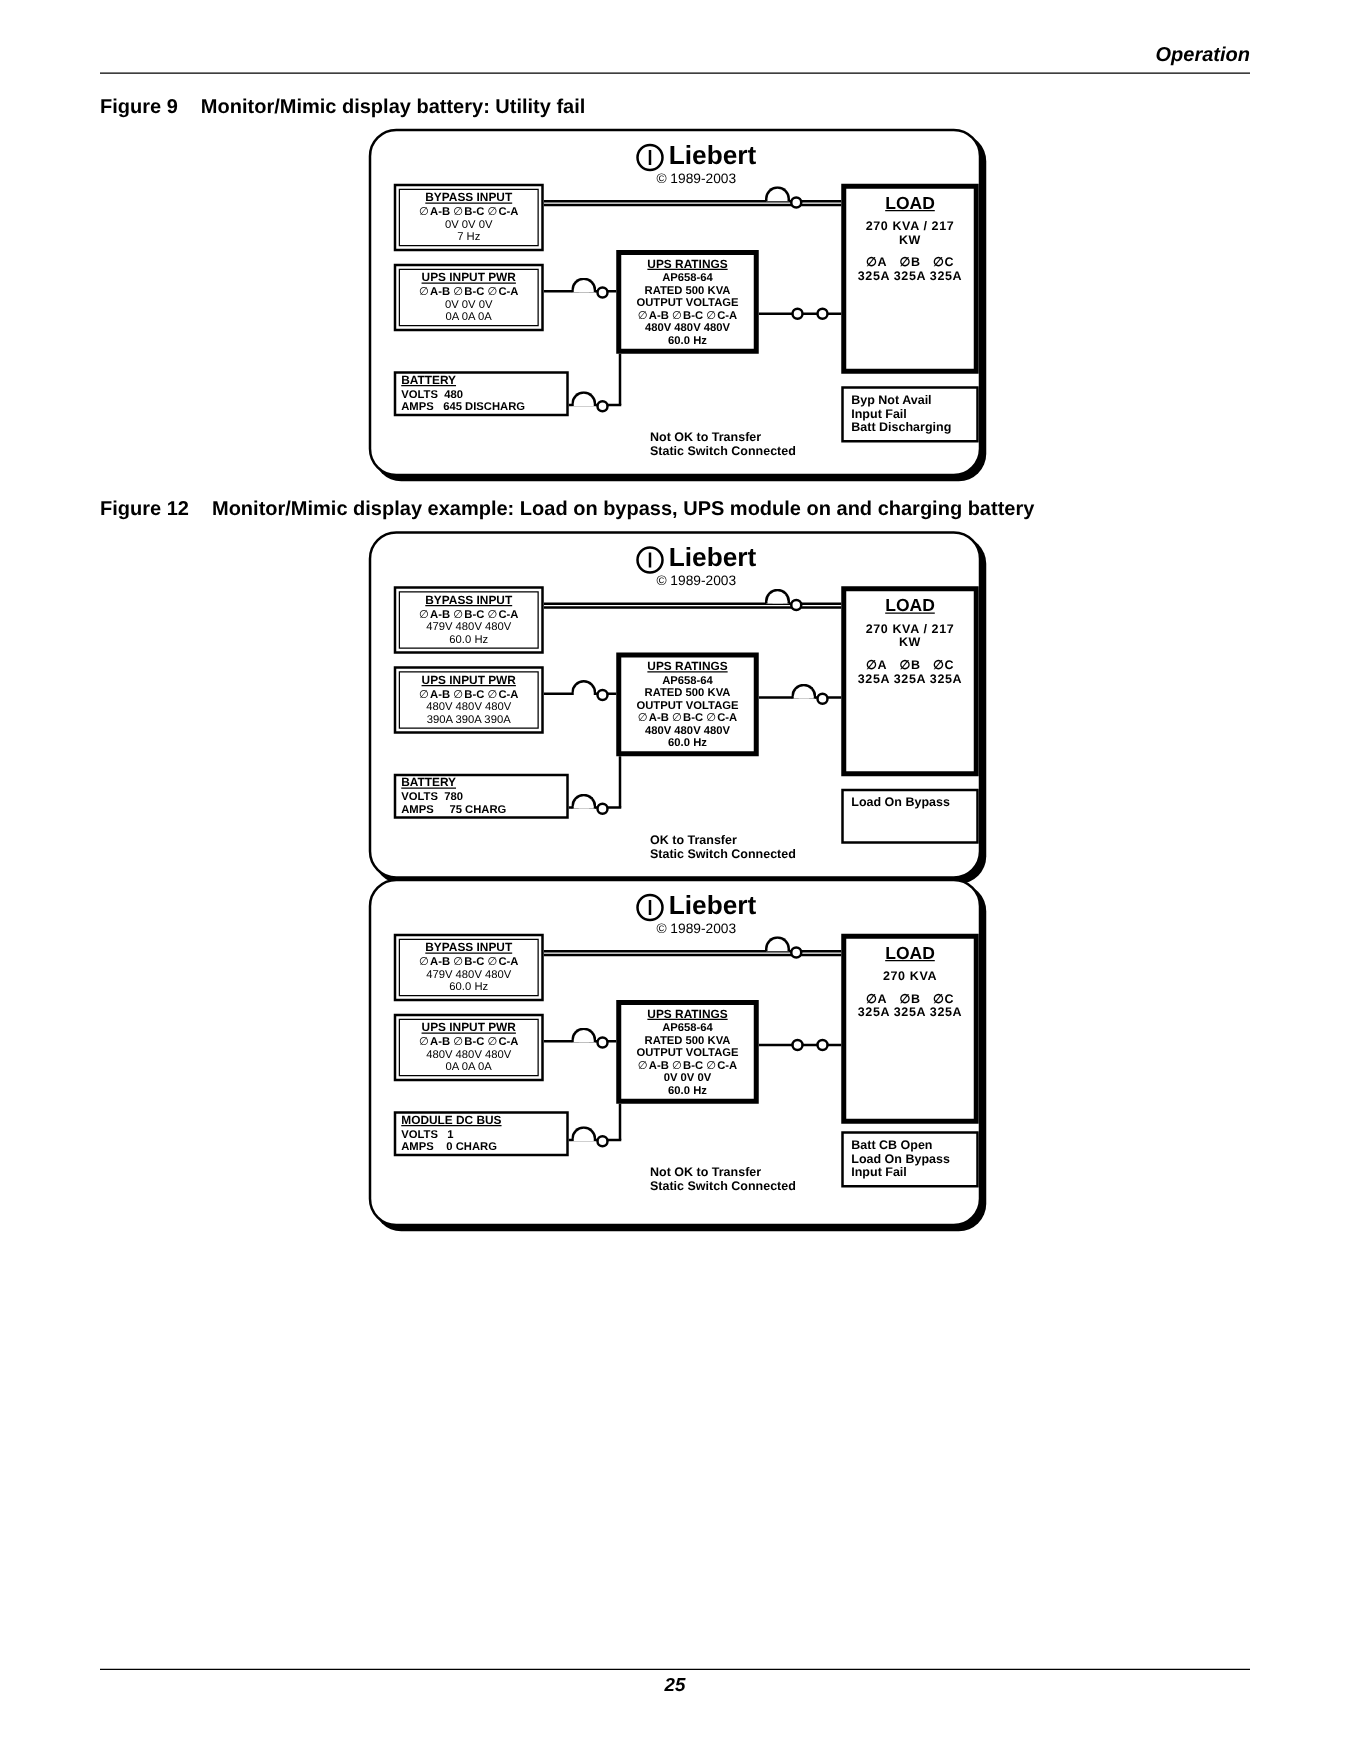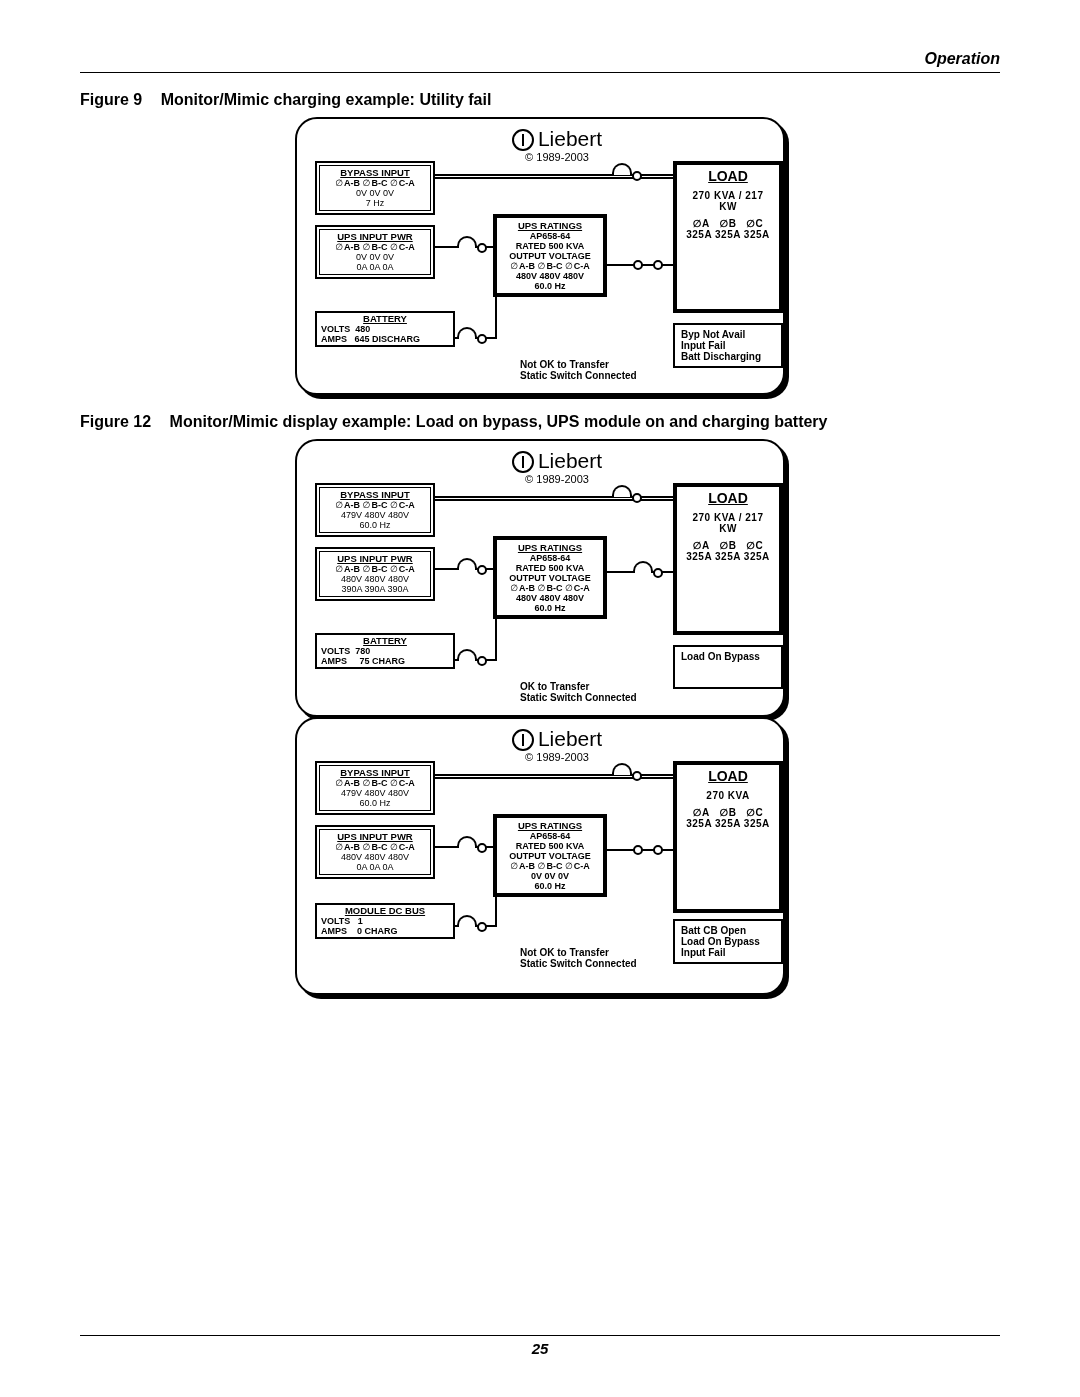--- a/index.html
+++ b/index.html
@@ -1,42 +1,42 @@
 <!DOCTYPE html>
 <html><head>
 <meta charset="utf-8">
 <style>
   html, body { margin:0; padding:0; background:#fff; font-family:Arial, Helvetica, sans-serif; color:#000; }
-  .page { width:1080px; height:1397px; position:relative; box-sizing:border-box; padding:50px 80px 40px 80px; }
+  .page { width:1080px; height:1397px; position:relative; box-sizing:border-box; padding:36px 80px 40px 80px; }
   .section-title { font-style:italic; font-weight:bold; text-align:right; font-size:16px; margin-bottom:4px; }
   hr.rule { border:none; border-top:1px solid #000; margin:0; }
   .fig-caption { font-weight:bold; font-size:16px; margin:18px 0 8px 0; }
   .fig-number { margin-right:14px; }
 
   .panel-wrap { display:flex; justify-content:center; }
   .panel { position:relative; width:490px; height:278px; }
   .panel-shadow { position:absolute; left:4px; top:4px; width:100%; height:100%; background:#000; border-radius:22px; }
   .panel-body { position:absolute; left:0; top:0; width:100%; height:100%; background:#fff; border:2px solid #000; border-radius:22px; box-sizing:border-box; }
 
   .brand { position:absolute; left:200px; top:8px; width:120px; text-align:center; }
-  .brand-line { font-size:21px; font-weight:normal; display:flex; justify-content:center; align-items:flex-end; gap:4px; }
+  .brand-line { font-size:21px; font-weight:bold; display:flex; justify-content:center; align-items:flex-end; gap:4px; }
   .brand-icon { width:18px; height:18px; border:2px solid #000; border-radius:50%; position:relative; display:inline-block; }
   .brand-icon::after { content:""; position:absolute; left:50%; top:50%; width:2px; height:12px; background:#000; transform:translate(-50%,-50%); }
   .copyright { font-size:11px; }
 
   
   .dbox { position:absolute; border:2px solid #000; background:#fff; box-sizing:border-box; }
   .dbox-inner { border:1.5px solid #000; margin:2px; padding:1px 4px 2px 4px; text-align:center; font-size:9px; }
   .dbox-title { font-weight:bold; text-decoration:underline; font-size:9.5px; }
   .phase-row { font-weight:bold; }
   .phase-row span::before { content:"\2205"; font-weight:normal; margin-right:1px; font-size:9px; }
   .val-row { font-size:9px; }
 
   .batt-box { position:absolute; border:2px solid #000; box-sizing:border-box; font-size:9px; padding:0 4px 1px 4px; background:#fff; }
-  .batt-title { font-weight:bold; text-decoration:underline; text-align:center; font-size:9.5px; }
+  .batt-title { font-weight:bold; text-decoration:underline; font-size:9.5px; }
   .batt-row { text-align:left; font-weight:bold; font-size:9px; white-space:pre; }
 
   
   .ratings-box { position:absolute; border:4px solid #000; box-sizing:border-box; padding:2px 6px 2px 6px; text-align:center; font-size:9.5px; font-weight:bold; background:#fff; }
   .ratings-title { text-decoration:underline; }
   .ratings-row { font-size:9px; }
 
   
   .load-box { position:absolute; border:4px solid #000; box-sizing:border-box; padding:3px 8px 2px 8px; background:#fff; }
   .load-title { text-decoration:underline; font-weight:bold; text-align:center; font-size:14px; }
@@ -59,21 +59,21 @@
 </style>
 </head>
 <body>
 
 <div class="page">
   <div class="section-title">Operation</div>
   <hr class="rule">
 
   <div class="fig-caption">
     <span class="fig-number">Figure 9</span>
-    <span>Monitor/Mimic charging example: Utility fail</span>
+    <span>Monitor/Mimic display battery: Utility fail</span>
   </div>
   <div class="panel-wrap">
     <div class="panel">
       <div class="panel-shadow"></div>
       <div class="panel-body">
 
         <div class="brand">
           <div class="brand-line">
               <span class="brand-icon"></span>
               <span>Liebert</span>

